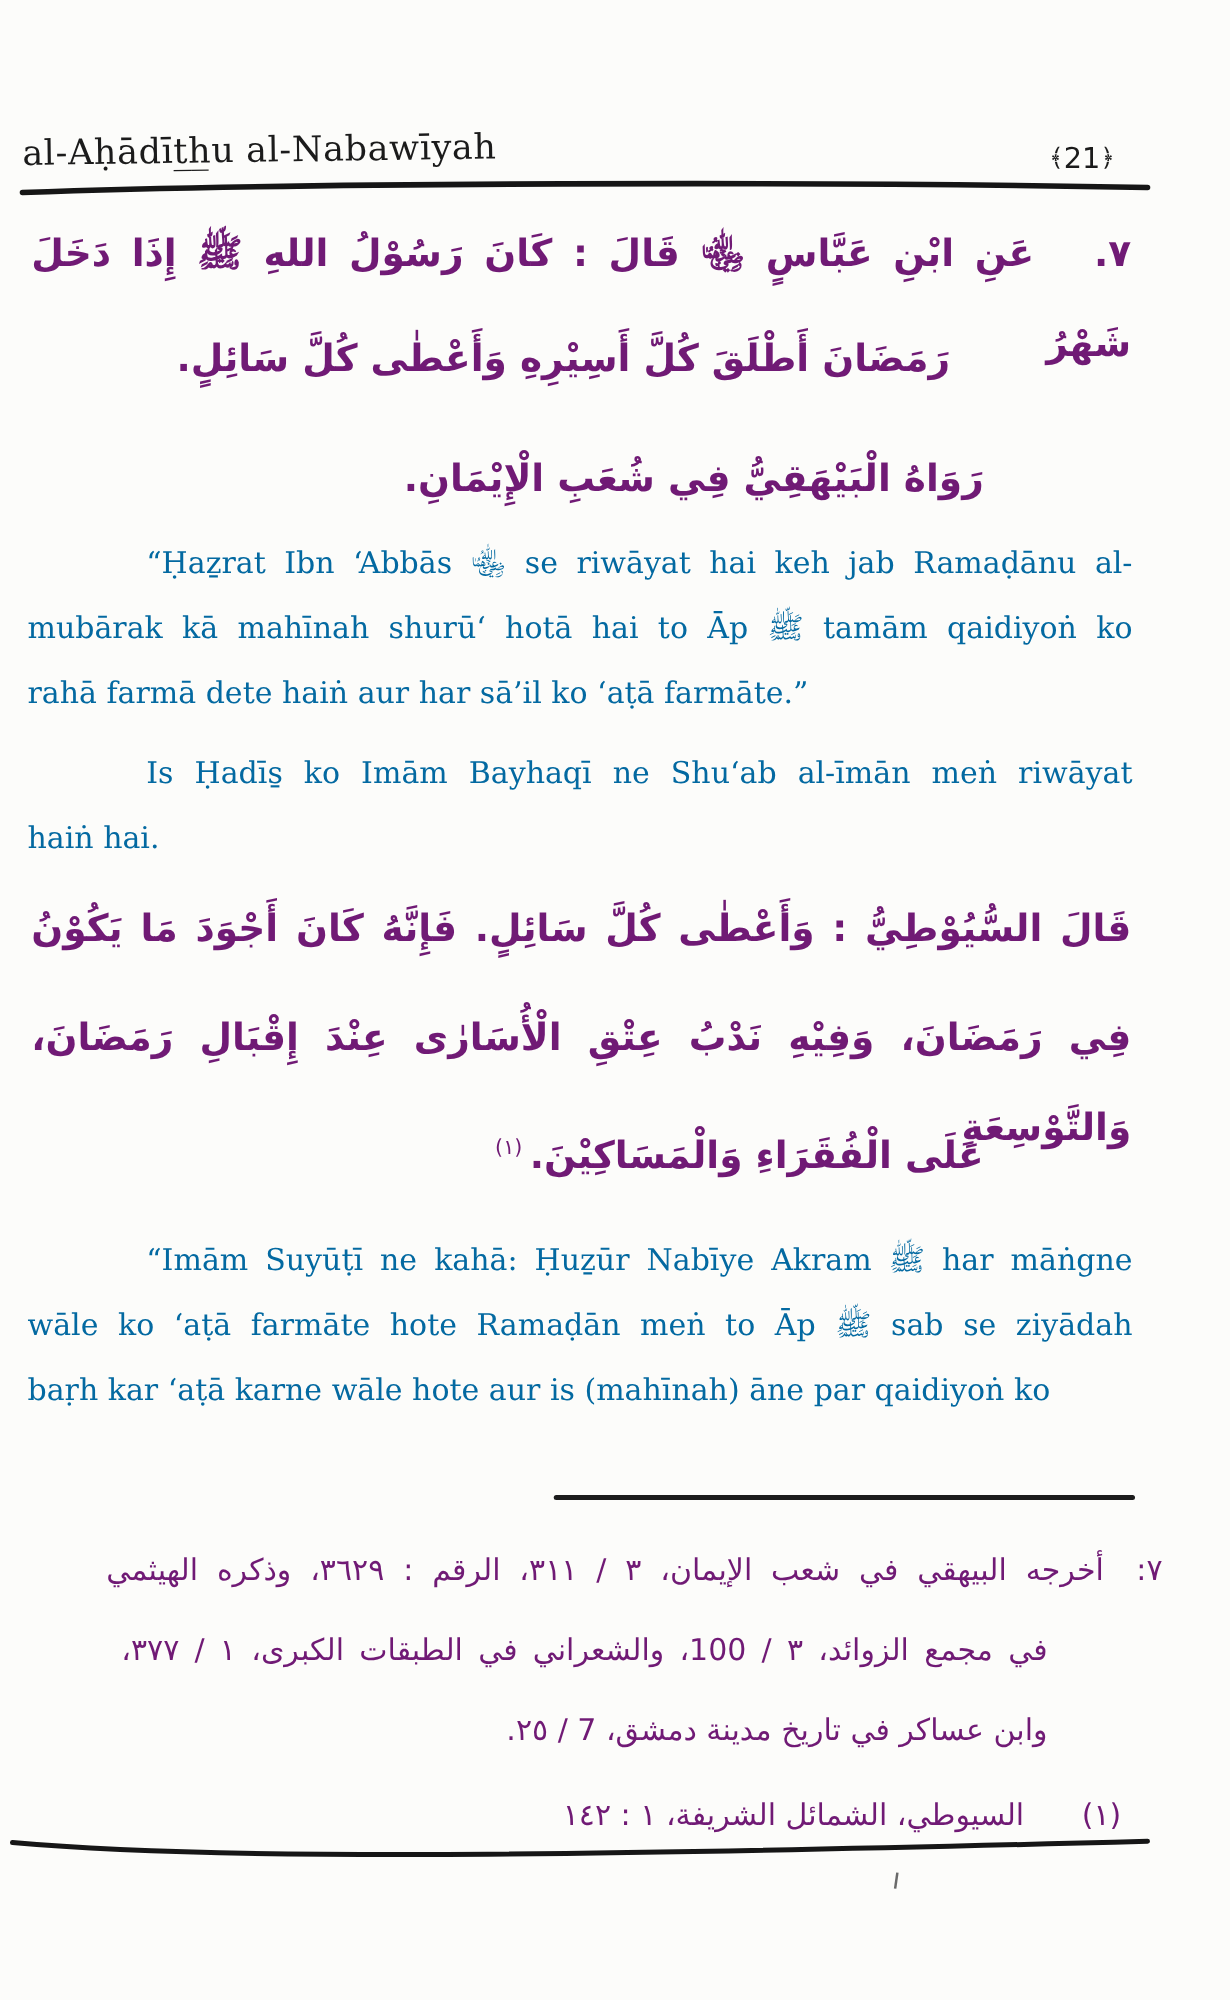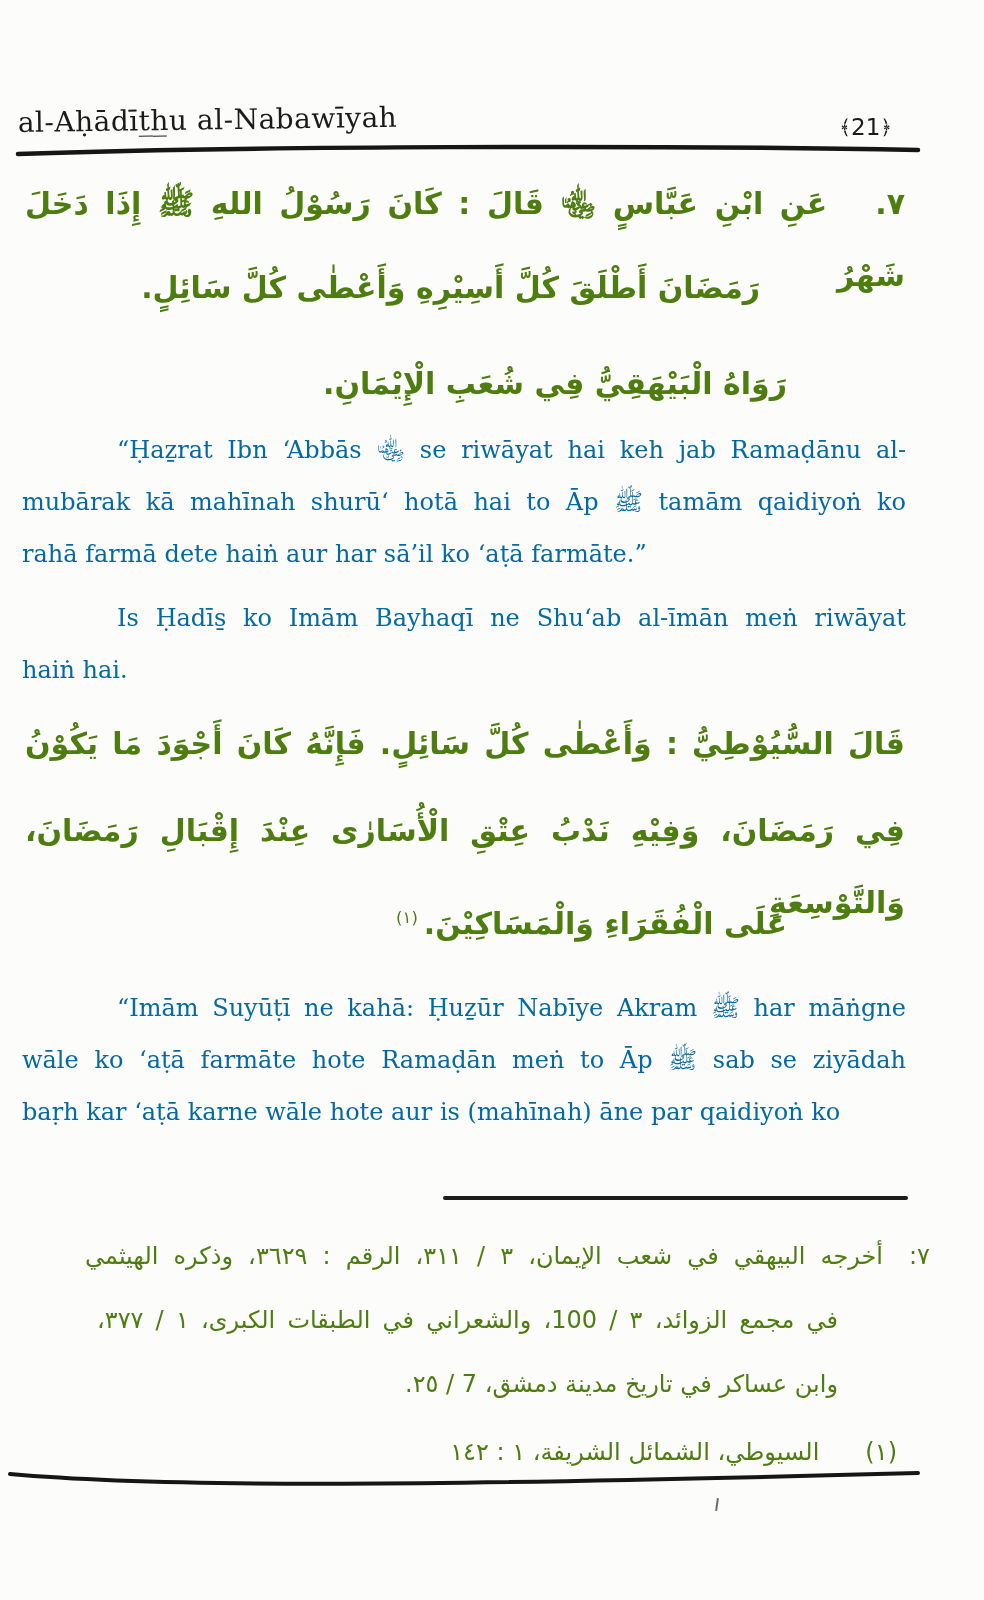--- a/index.html
+++ b/index.html
@@ -21,21 +21,21 @@
     color:#0369a1;
     text-align:left;
   }
   .lat .ln{white-space:nowrap;}
   .lat .ln.j{text-align:justify;text-align-last:justify;white-space:normal;}
   .indent{padding-left:95px;}
   
   .ar{
     direction:rtl;
     font-family:"DejaVu Sans", sans-serif;
-    color:#4d7c0f;
+    color:#701a75;
     text-align:right;
   }
   .ar-main{font-size:30px;font-weight:bold;line-height:72px;}
   .ar-fn{font-size:24px;line-height:64px;}
   .jline{text-align:justify;text-align-last:justify;}
   .header-title{
     font-family:"DejaVu Serif", serif;
     font-size:28px;
     transform:rotate(-0.8deg);
     transform-origin:left bottom;

